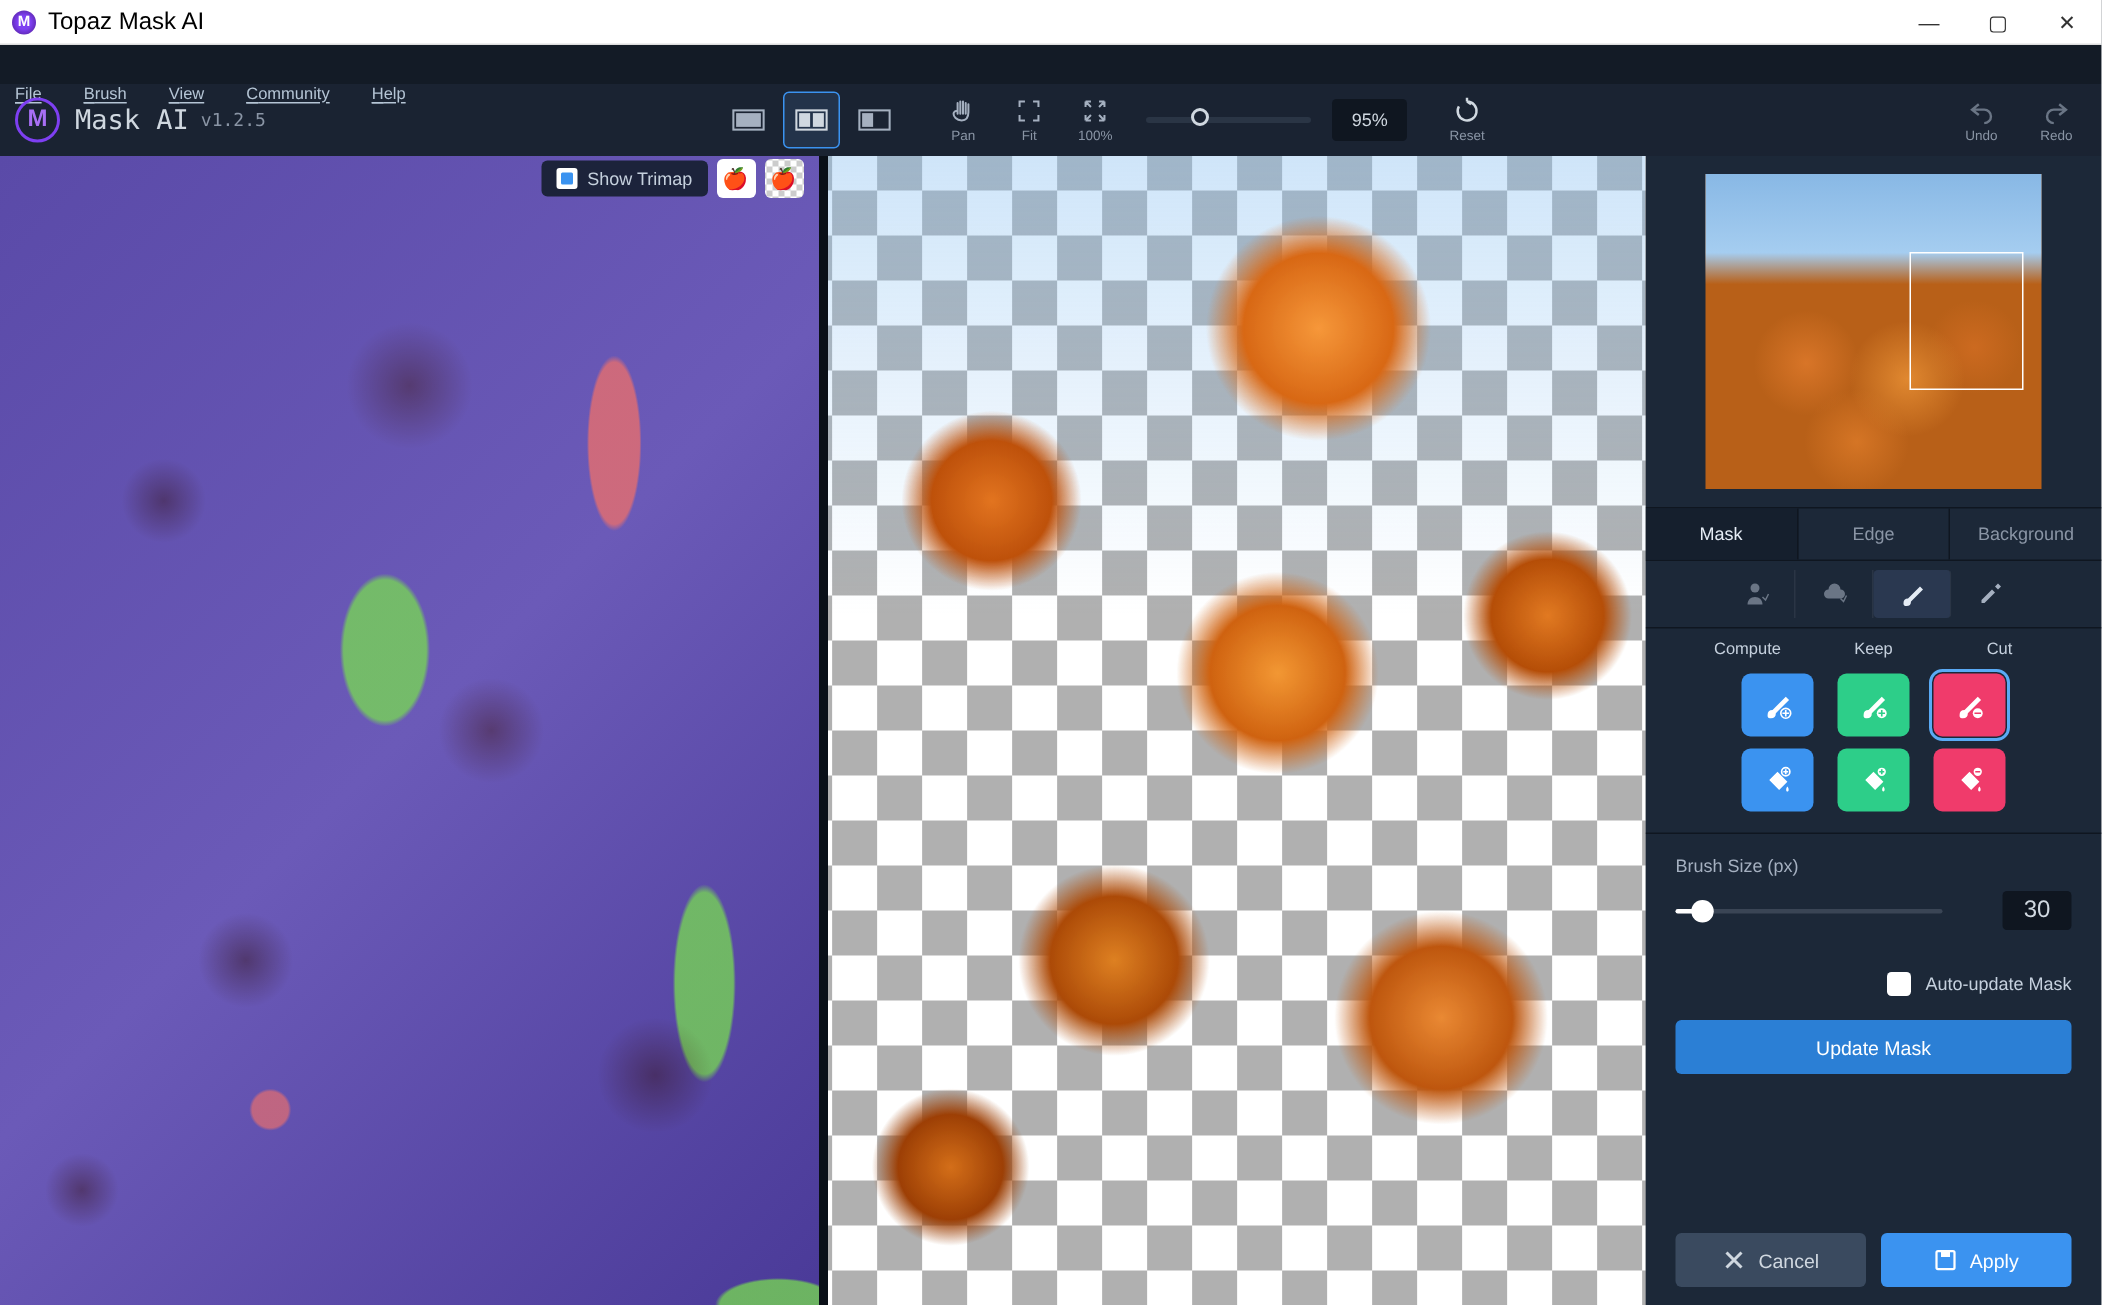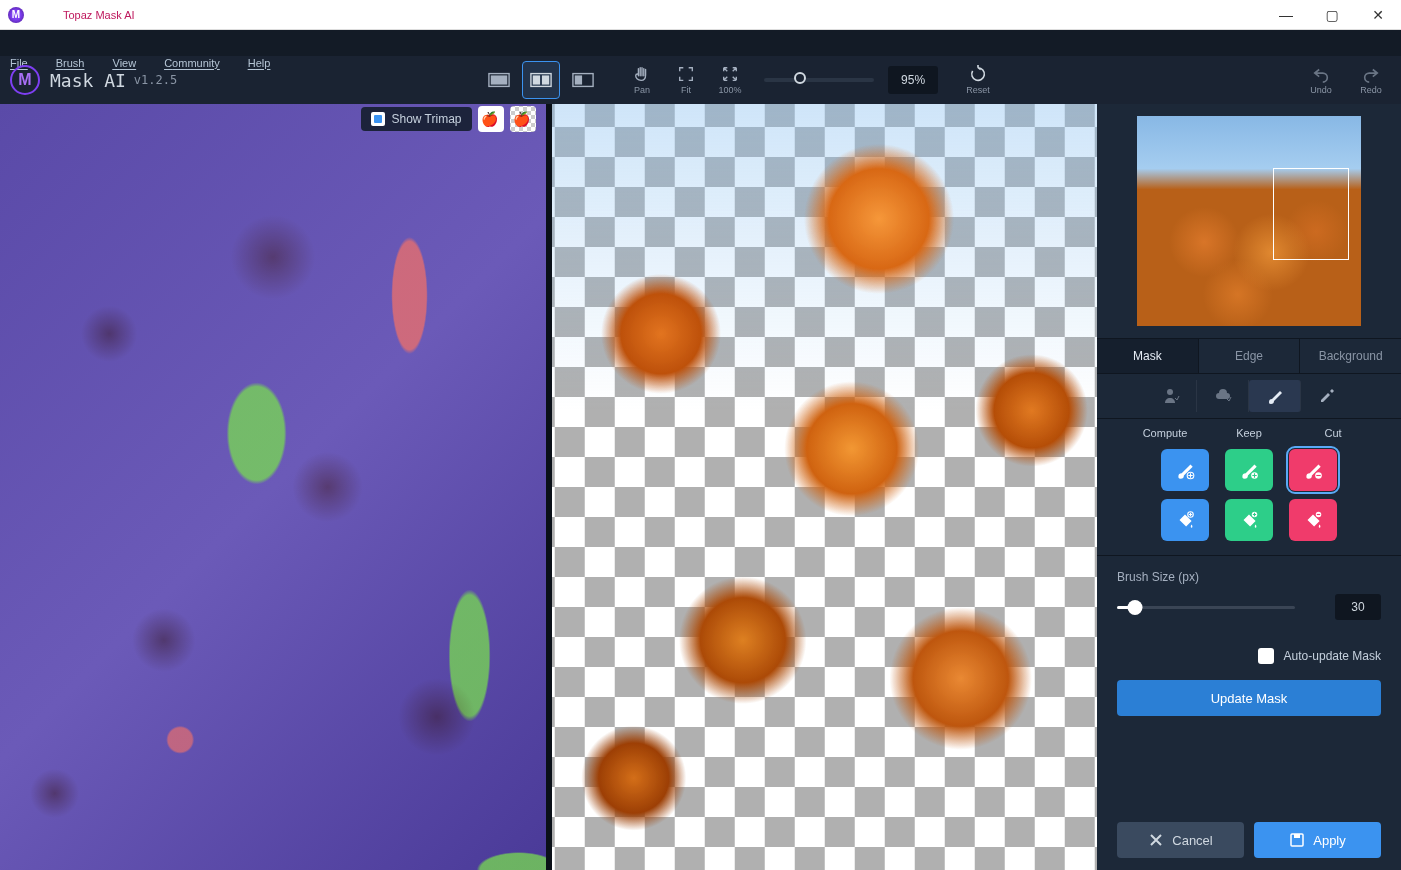--- a/index.html
+++ b/index.html
@@ -1,19 +1,19 @@
 <!DOCTYPE html>
 <html><head>
 <meta charset="utf-8">
 <style>
 * { margin:0; padding:0; box-sizing:border-box; font-family:"Segoe UI",Arial,sans-serif; }
 body { background:#fff; width:1401px; height:870px; overflow:hidden; user-select:none; }
 .titlebar { height:30px; background:#fff; border-bottom:1px solid #ddd; display:flex; align-items:center; padding-left:8px; }
 .titlebar-icon { width:16px; height:16px; background:radial-gradient(circle,#7e3ff2 40%,#4a1a8a 100%); border-radius:50%; margin-right:8px; display:flex; align-items:center; justify-content:center; color:#fff; font-size:10px; font-weight:bold; }
-.titlebar-title { font-size:11px; color:#be185d;margin-left:31px; }
+.titlebar-title { font-size:16px; color:#000000; }
 .win-controls { margin-left:auto; display:flex; }
 .win-btn { width:46px; height:30px; display:flex; align-items:center; justify-content:center; font-size:14px; color:#333; }
 .menubar { height:26px; background:#131b26; display:flex; align-items:center; padding-left:10px; gap:28px; }
 .menu-item { color:#b5c5d5; font-size:11px; text-decoration:underline; text-underline-offset:2px;margin-top:39px; }
 .menu-item::first-letter { text-decoration:underline; }
 .header { height:48px; background:#1a2332; display:flex; align-items:center; padding:0 10px; }
 .logo { width:30px; height:30px; border:2px solid #7e3ff2; border-radius:50%; display:flex; align-items:center; justify-content:center; color:#a86ff5; font-weight:bold; font-size:16px; margin-right:10px; }
 .app-name { color:#d0d8e0; font-size:18px; font-family:monospace; margin-right:8px; }
 .app-ver { color:#8a95a5; font-size:12px; font-family:monospace; }
 .header-center { margin-left:auto; margin-right:auto; display:flex; align-items:center; gap:4px; }
@@ -87,21 +87,21 @@
 .grid-btn.blue { background:#3b93f0; }
 .grid-btn.green { background:#2dce89; }
 .grid-btn.red { background:#f03b6b; }
 .grid-btn.selected { outline:2px solid #5aaaf5; outline-offset:1px; }
 .section { padding:14px 20px; border-top:1px solid #0f1620; }
 .sec-label { color:#a5b0c0; font-size:12px; margin-bottom:10px; display:block; }
 .slider-row { display:flex; align-items:center; gap:10px; }
 .slider-track { flex:1; height:3px; background:#3a4555; border-radius:2px; position:relative; }
 .slider-fill { position:absolute; left:0; top:0; bottom:0; width:10%; background:#fff; border-radius:2px; }
 .slider-handle { position:absolute; left:10%; top:-6px; width:15px; height:15px; background:#fff; border-radius:50%; transform:translateX(-50%); }
-.val-box { width:46px; height:26px; background:#0f1620; color:#d0d8e0; font-size:12px; display:flex; align-items:center; justify-content:center; border-radius:3px;margin-left:30px; }
+.val-box { width:46px; height:26px; background:#0f1620; color:#d0d8e0; font-size:16px; display:flex; align-items:center; justify-content:center; border-radius:3px;margin-left:30px; }
 .mode-row { display:flex; align-items:center; gap:14px; }
 .seg { display:flex; margin-left:auto; border-radius:4px; overflow:hidden; }
 .seg-btn { width:78px; height:30px; display:flex; align-items:center; justify-content:center; font-size:12px; background:#2a3545; color:#a5b0c0; }
 .seg-btn.active { background:#3b93f0; color:#fff; }
 .check-row { display:flex; align-items:center; gap:10px; justify-content:flex-end; padding:14px 20px 6px; }
 .checkbox { width:16px; height:16px; background:#fff; border-radius:3px; }
 .check-label { color:#c5d0dd; font-size:12px; }
 .update-btn { margin:10px 20px; height:36px; background:#2b7fd5; color:#fff; font-size:13px; display:flex; align-items:center; justify-content:center; border-radius:4px; }
 .footer { margin-top:auto; display:flex; gap:10px; padding:12px 20px; }
 .foot-btn { flex:1; height:36px; border-radius:4px; display:flex; align-items:center; justify-content:center; gap:8px; font-size:13px; }

